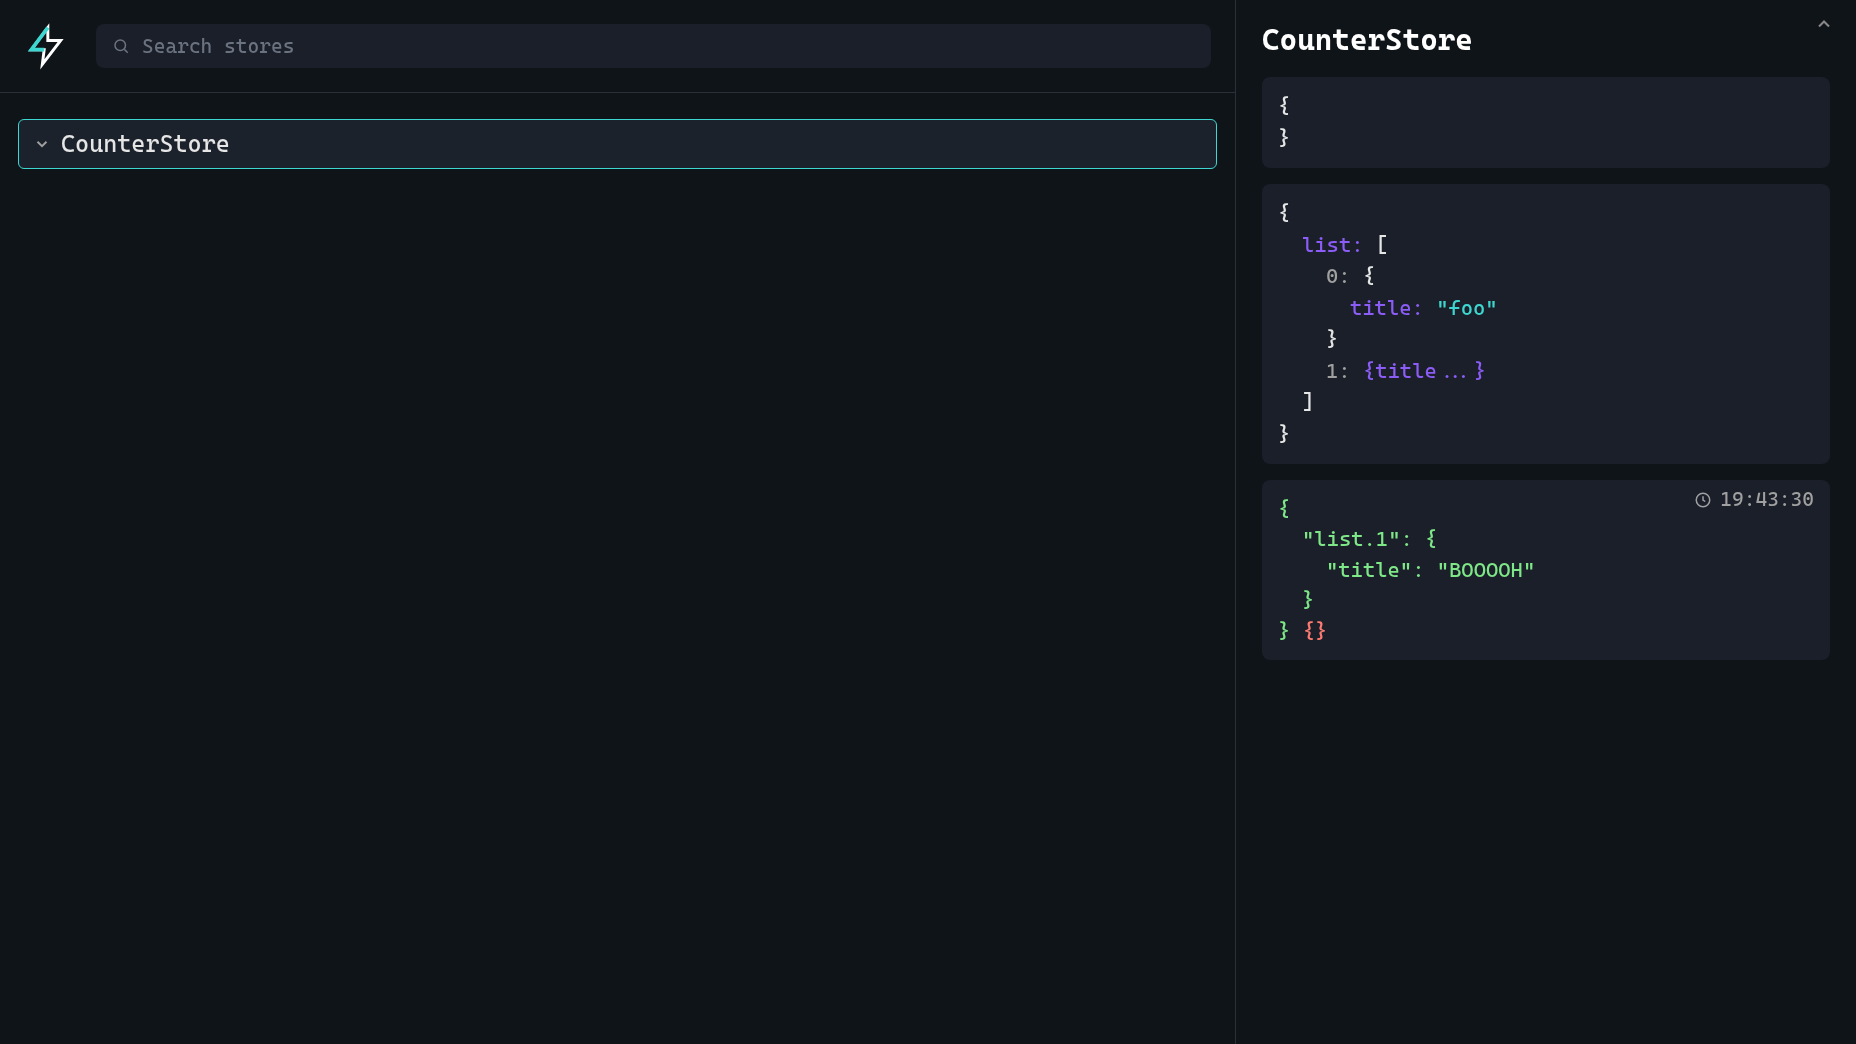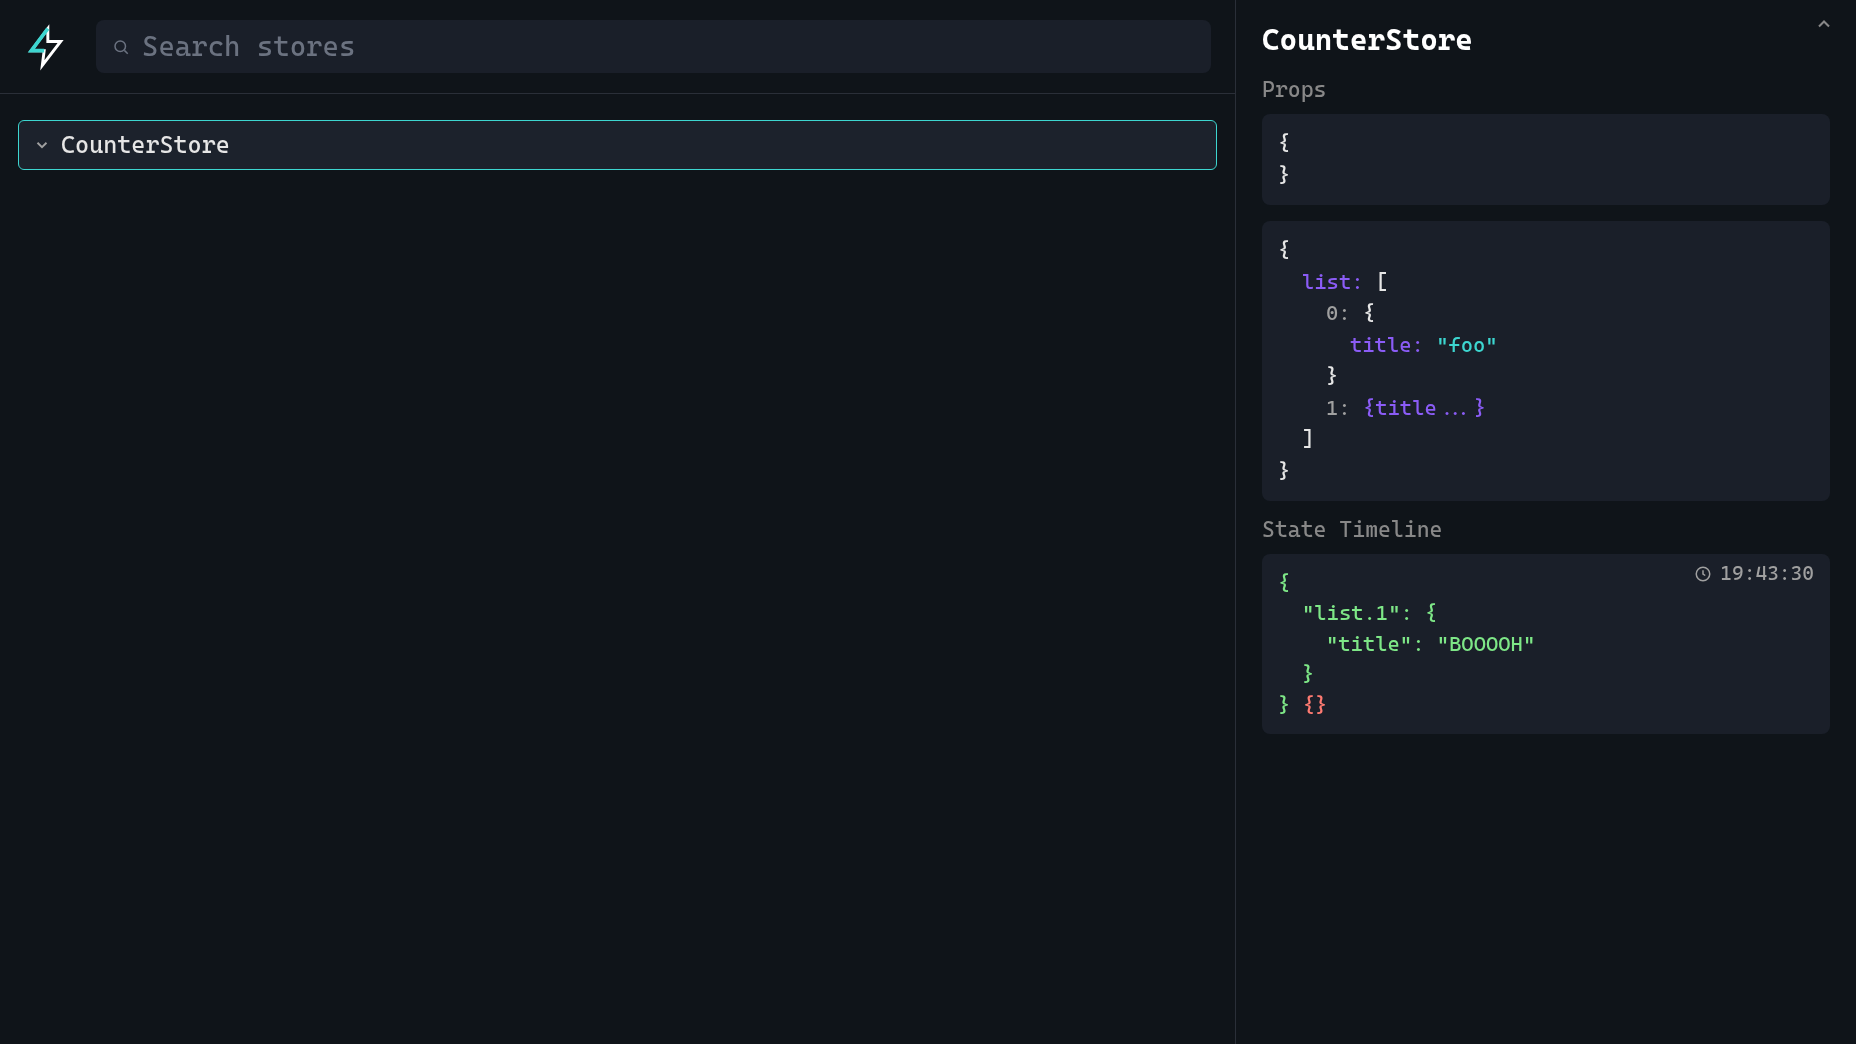--- a/index.html
+++ b/index.html
@@ -56,21 +56,21 @@
       height: 18px;
       color: #6b7280;
     }
     .search-input {
       flex: 1;
       background: transparent;
       border: none;
       outline: none;
       color: #ec4899;
       font-family: inherit;
-      font-size: 28px;
+      font-size: 20px;
     }
     .search-input::placeholder {
       color: #6b7280;
     }
     .tree {
       padding: 26px 18px;
     }
     .tree-item {
       display: flex;
       align-items: center;
@@ -194,28 +194,26 @@
   </div>
 
   <div class="right-panel">
     <div class="collapse-btn">
       <svg viewBox="0 0 24 24" width="28" height="20" fill="none" stroke="currentColor" stroke-width="2.5">
         <polyline points="6 15 12 9 18 15"></polyline>
       </svg>
     </div>
     <div class="detail-title">CounterStore</div>
 
-    <div class="section-label">Props</div>
     <div class="code-block"><span class="brace">{</span>
 <span class="brace">}</span></div>
 
     <div class="code-block"><span class="brace">{</span>
 <span class="ind1"><span class="key">list:</span> <span class="brace">[</span></span><span class="ind2"><span class="idx">0:</span> <span class="brace">{</span></span><span class="ind3"><span class="key">title:</span> <span class="string">"foo"</span></span><span class="ind2"><span class="brace">}</span></span><span class="ind2"><span class="idx">1:</span> <span class="key">{title...}</span></span><span class="ind1"><span class="brace">]</span></span><span class="brace">}</span></div>
 
-    <div class="section-label">State Timeline</div>
     <div class="timeline-block">
       <div class="timeline-time">
         <svg class="clock-icon" viewBox="0 0 24 24" fill="none" stroke="currentColor" stroke-width="2">
           <circle cx="12" cy="12" r="9"></circle>
           <polyline points="12 7 12 12 15 14"></polyline>
         </svg>
         <span>19:43:30</span>
       </div>
 <span class="green">{</span>
 <span class="ind1 green">"list.1": {</span><span class="ind2 green">"title": "BOOOOH"</span><span class="ind1 green">}</span><span class="green">}</span>

